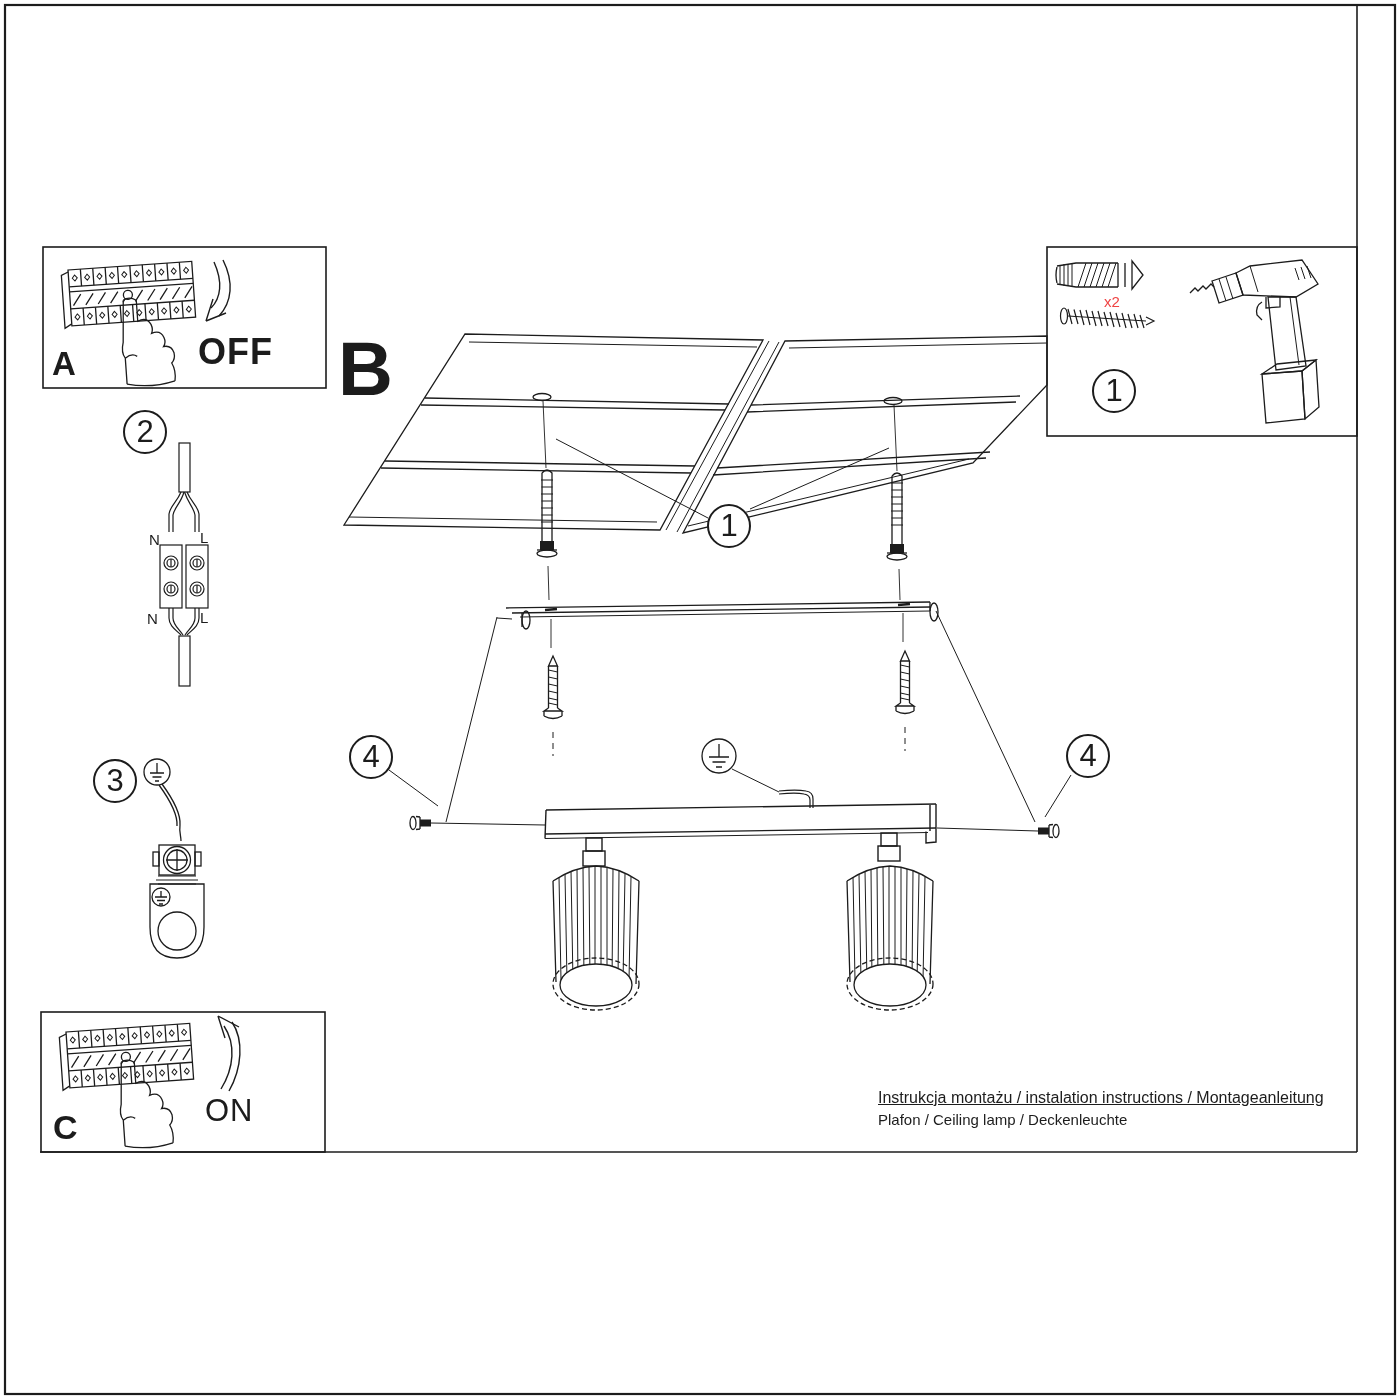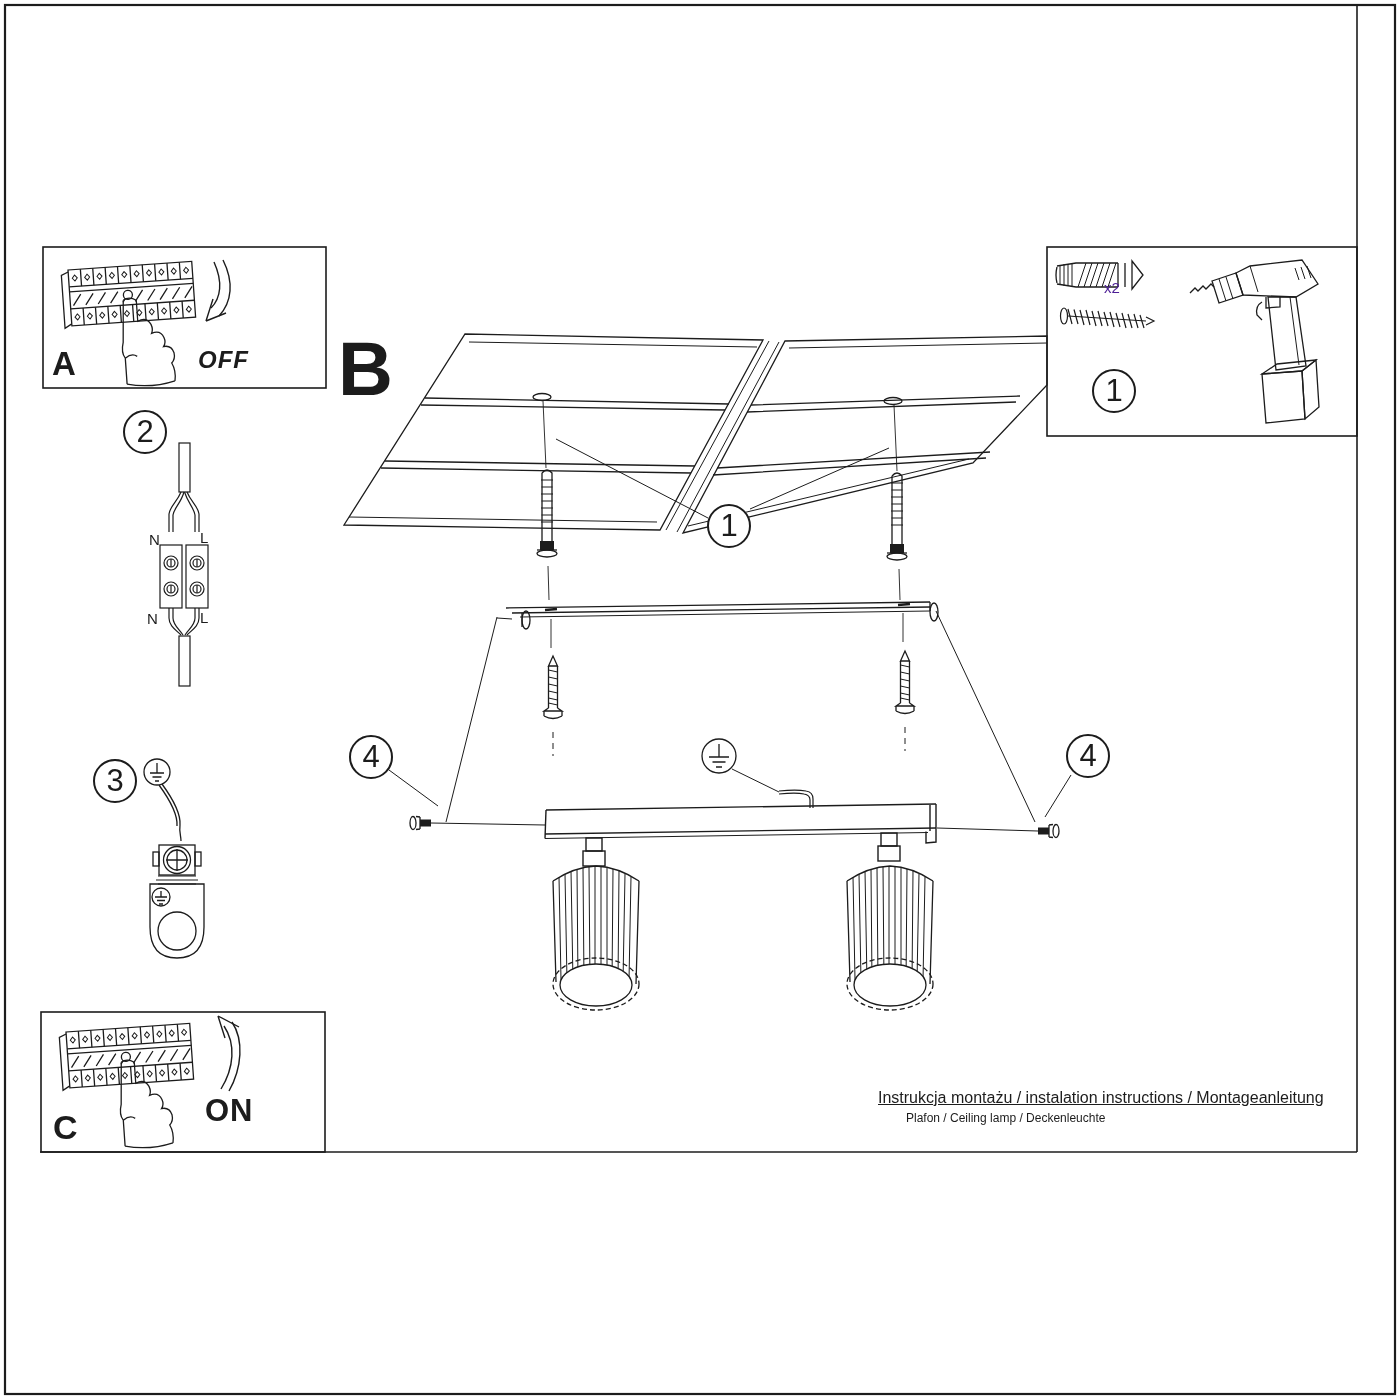--- a/index.html
+++ b/index.html
@@ -1,32 +1,32 @@
 <!DOCTYPE html>
 <html><head>
 <meta charset="utf-8">
 <style>
   html,body{margin:0;padding:0;background:#ffffff;}
   .sheet{position:relative;width:1400px;height:1400px;background:#ffffff;overflow:hidden;
          font-family:"Liberation Sans",sans-serif;color:#1c1c1c;}
   .sheet svg{position:absolute;left:0;top:0;}
   .t{position:absolute;line-height:1;white-space:nowrap;color:#1c1c1c;}
   #lA  {left:52px;  top:347px;  font-size:33px; font-weight:600;}
-  #lOFF{left:198px; top:348px;  font-size:24px; font-weight:600; letter-spacing:1px;font-style:italic;}
+  #lOFF{left:198px; top:334px;  font-size:36px; font-weight:600; letter-spacing:1px;}
   #lB  {left:338px; top:331px;  font-size:76px; font-weight:600;}
   #lC  {left:53px;  top:1110px; font-size:34px; font-weight:600;}
-  #lON {left:205px; top:1095px; font-size:31px; font-weight:700; letter-spacing:1px;}
+  #lON {left:205px; top:1095px; font-size:31px; font-weight:400; letter-spacing:1px;}
   .nl{font-size:15px;}
   #nTL{left:149px; top:532px;}
   #nTR{left:200px; top:530px;}
   #nBL{left:147px; top:611px;}
   #nBR{left:200px; top:610px;}
-  #x2 {left:1104px;top:280px; font-size:15px; color:#4c1d95;}
+  #x2 {left:1104px;top:294px; font-size:15px; color:#ef4444;}
   #f1 {left:878px; top:1090px; font-size:16px;text-decoration:underline;}
-  #f2 {left:906px; top:1112px; font-size:12px;}
+  #f2 {left:878px; top:1112px; font-size:15px;}
   .badge{position:absolute;width:44px;height:44px;border:2px solid #1c1c1c;border-radius:50%;
          display:flex;align-items:center;justify-content:center;font-size:31px;font-weight:500;
          background:#fff;box-sizing:border-box;}
   #b2 {left:123px; top:410px;}
   #b3 {left:93px;  top:759px;}
   #b1m{left:707px; top:504px;}
   #b4l{left:349px; top:735px;}
   #b4r{left:1066px;top:734px;}
   #b1t{left:1092px;top:369px;}
 </style>

